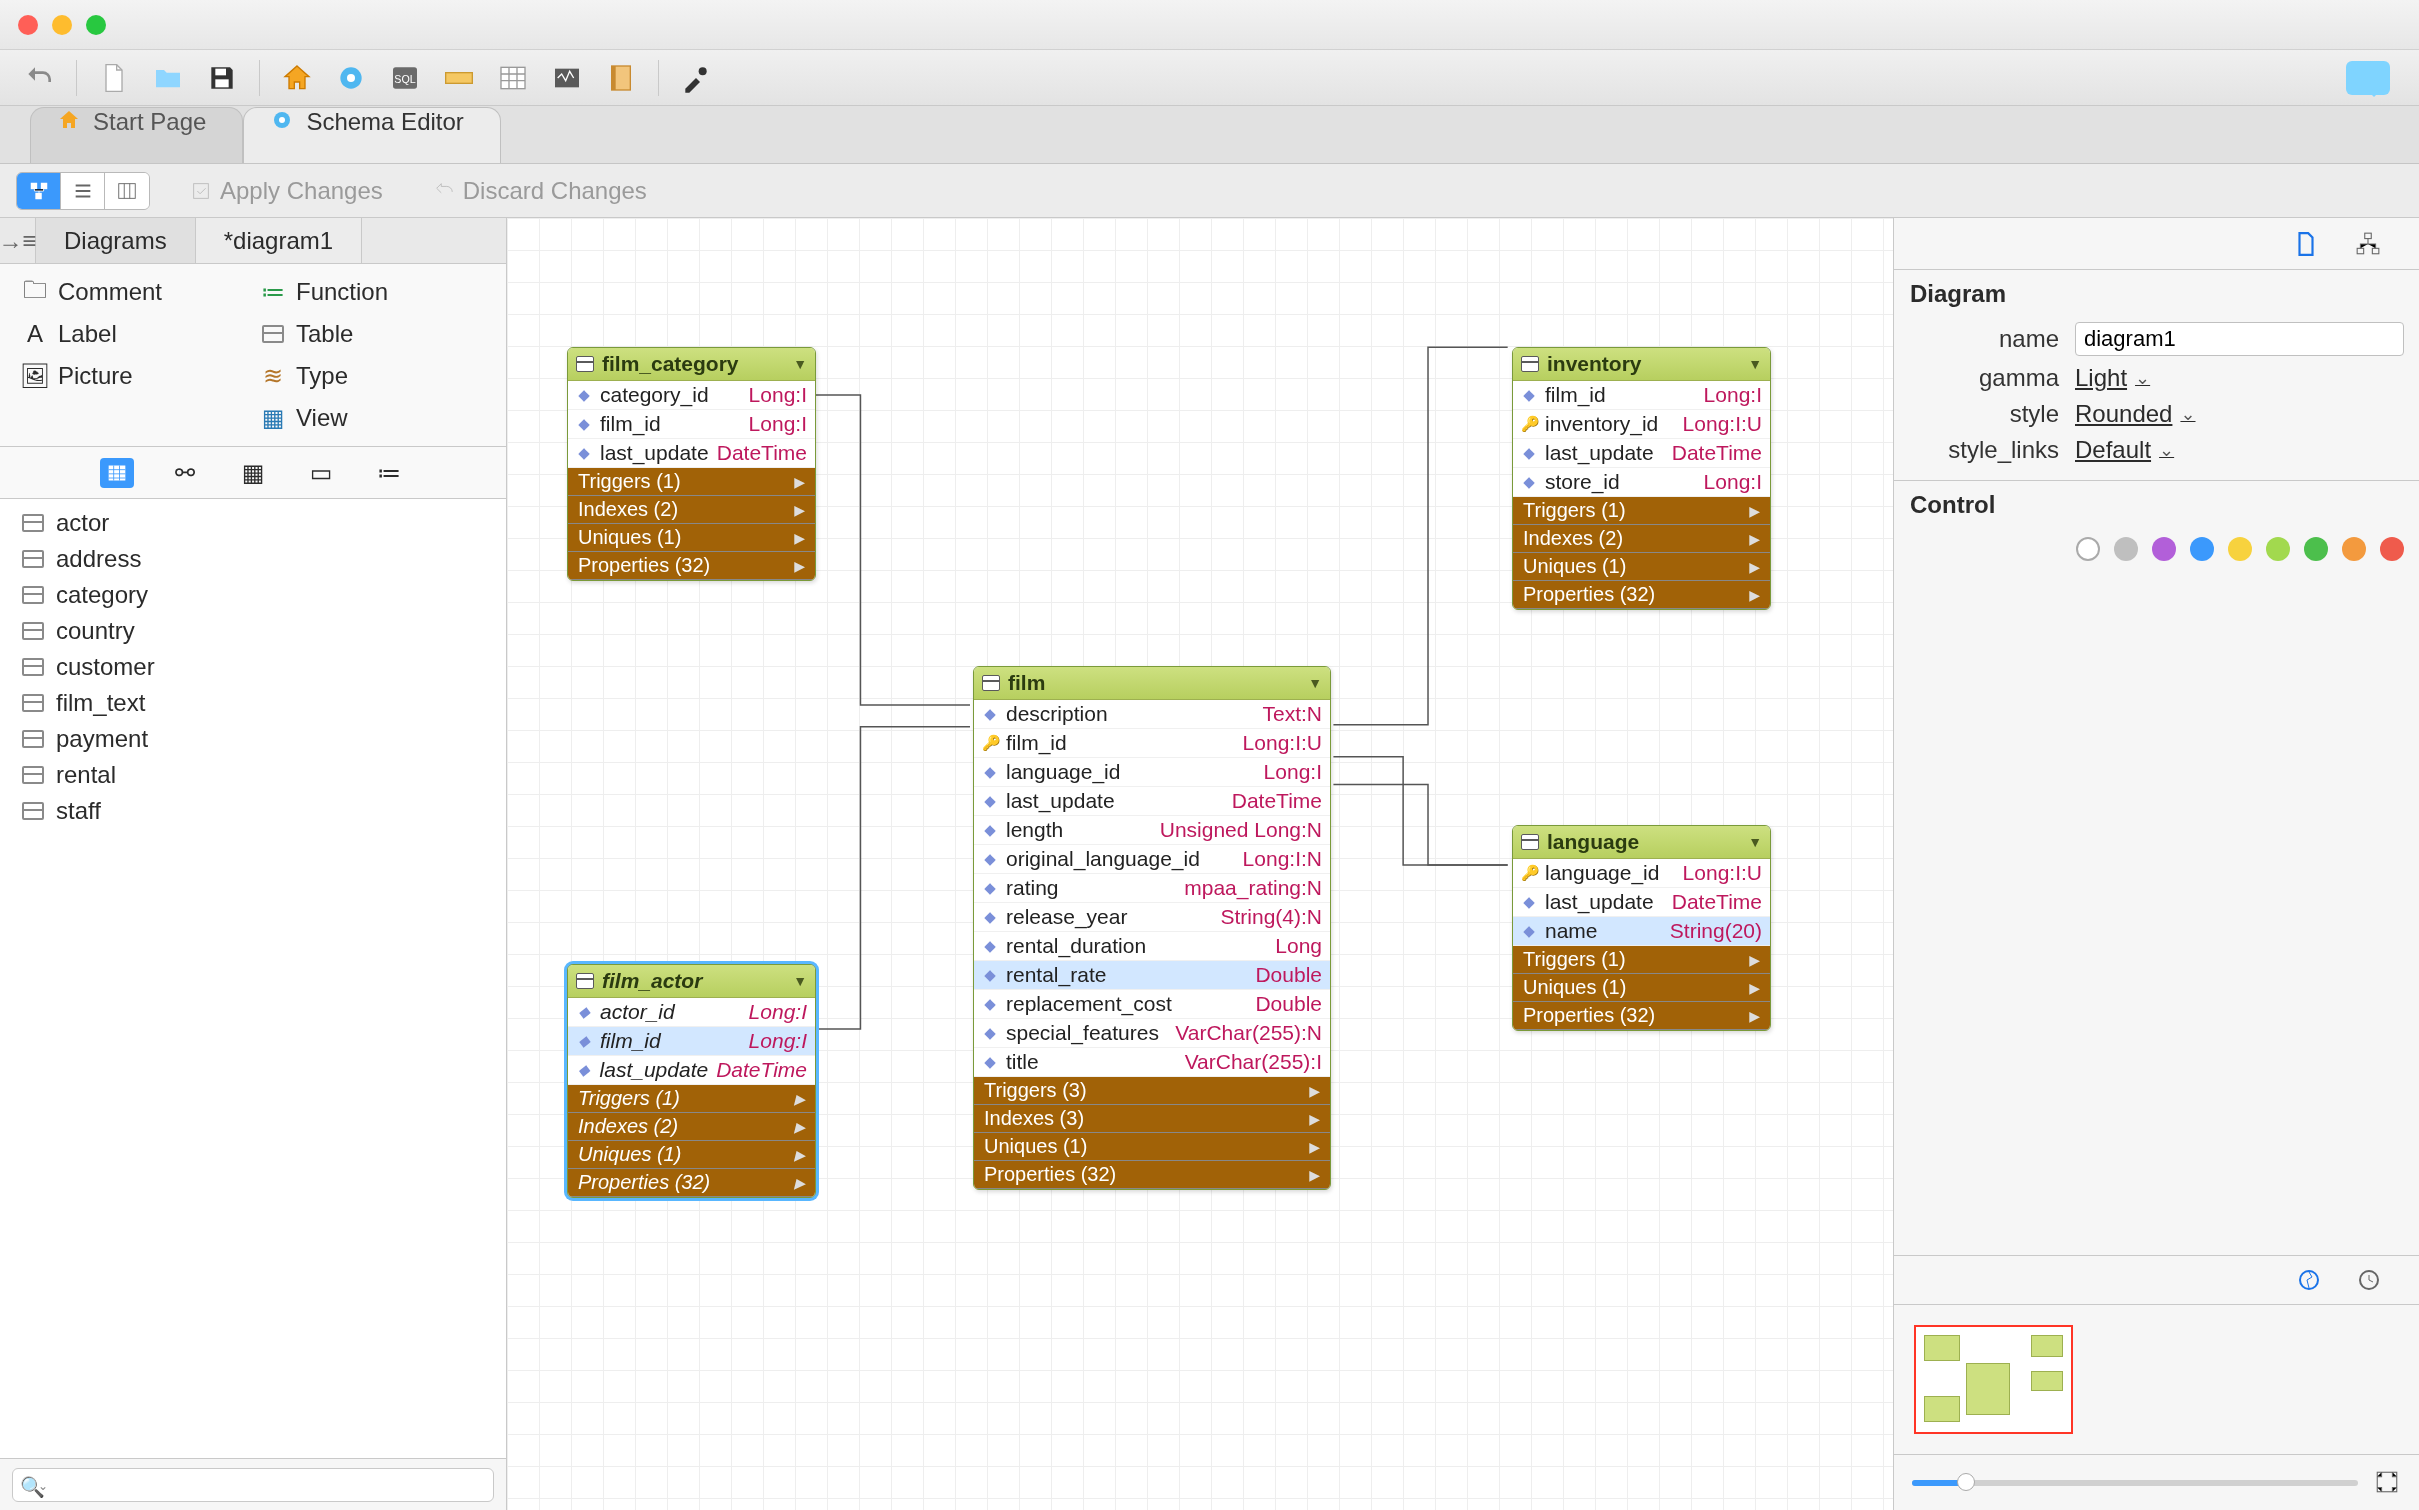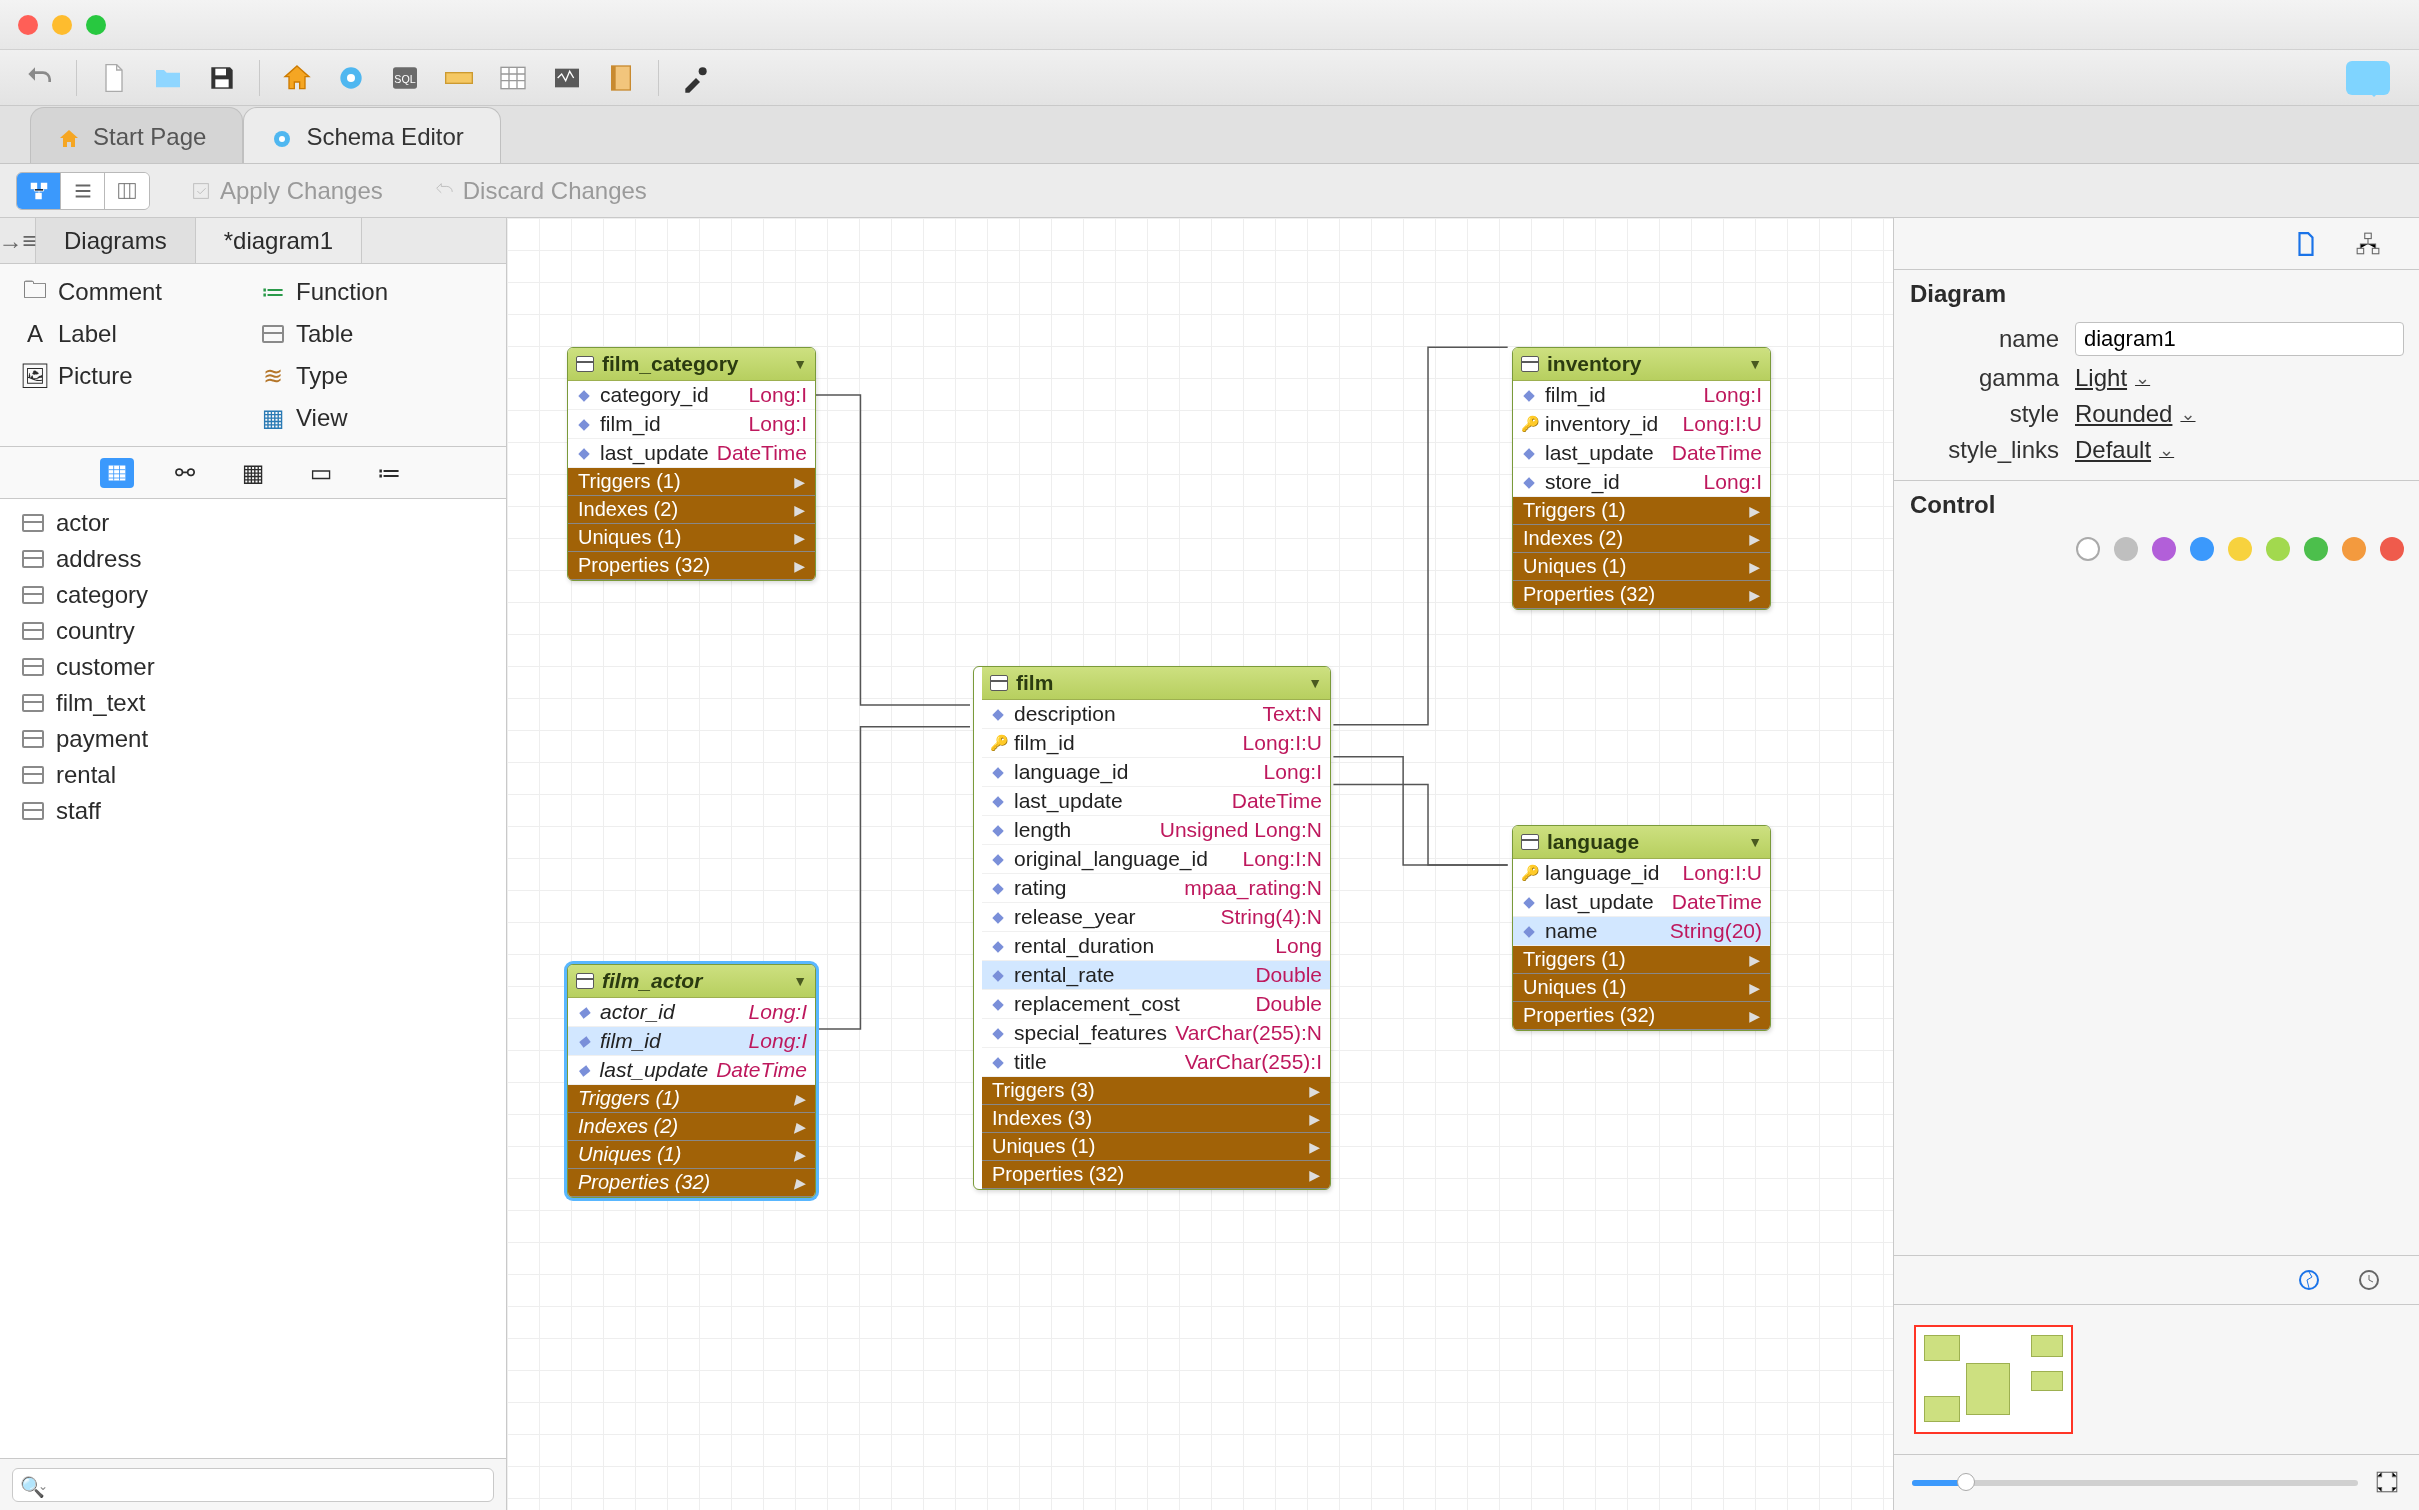--- a/index.html
+++ b/index.html
@@ -15,21 +15,21 @@
 
 .toolbar { height: 56px; display: flex; align-items: center; padding: 0 16px; gap: 8px; background: linear-gradient(#f0f0f0,#e3e3e3); border-bottom: 1px solid #c9c9c9; position:relative; }
 .tbtn { width: 46px; height: 40px; display:flex; align-items:center; justify-content:center; border-radius:6px; font-size:28px; color:#555; }
 .tbtn svg { width:32px; height:32px; }
 .tsep { width:1px; height:36px; background:#c9c9c9; margin:0 6px; }
 .speech { position:absolute; right:30px; width:44px; height:34px; background:#7fd4ff; border-radius:6px; }
 .speech:after { content:''; position:absolute; bottom:-8px; right:10px; border:6px solid transparent; border-top-color:#7fd4ff; }
 
 
 .tabrow { height: 58px; background:#e1e1e1; border-bottom:1px solid #c5c5c5; display:flex; align-items:flex-end; padding-left:30px; gap:0; }
-.tab { height:56px; padding:0 36px 12px 26px; display:flex; align-items:flex-end; gap:12px; background:#d5d5d5; border:1px solid #c0c0c0; border-bottom:none; border-radius:14px 14px 0 0; color:#555; position:relative; }
+.tab { height:56px; padding:0 36px 0 26px; display:flex; align-items:flex-start; gap:12px; background:#d5d5d5; border:1px solid #c0c0c0; border-bottom:none; border-radius:14px 14px 0 0; color:#555; position:relative; }
 .tab.active { background:#ececec; color:#333; z-index:2; }
 .tab .ticon { width:24px; height:24px; }
 
 
 .actionbar { height:54px; background:#ececec; border-bottom:1px solid #c9c9c9; display:flex; align-items:center; padding:0 16px; gap:10px; color:#9a9a9a; }
 .seg { display:flex; border:1px solid #b9b9b9; border-radius:6px; overflow:hidden; }
 .seg > div { width:44px; height:36px; display:flex; align-items:center; justify-content:center; background:#fff; border-right:1px solid #b9b9b9; }
 .seg > div:last-child { border-right:none; }
 .seg > div.sel { background:#3b99fc; color:#fff; }
 .graytxt { color:#9a9a9a; display:flex; align-items:center; gap:8px; }
@@ -447,21 +447,21 @@
           </div>
           <div class="ersec">
             <span>Uniques (1)</span>
             <span class="secarr">▶</span>
           </div>
           <div class="ersec">
             <span>Properties (32)</span>
             <span class="secarr">▶</span>
           </div>
         </div>
-        <div class="erbox" style="left: 466px; top: 448px; width: 358px; padding-left: 8px;">
+        <div class="erbox" style="left: 466px; top: 448px; width: 358px;">
           <div class="erhead">
             <span class="hicon"></span>
             <span>film</span>
             <span class="harrow">▼</span>
           </div>
           <div class="errow">
             <span class="ricon" style="color:#7a8fd9">◆</span>
             <span class="rname">description</span>
             <span class="rtype">Text:N</span>
           </div>

